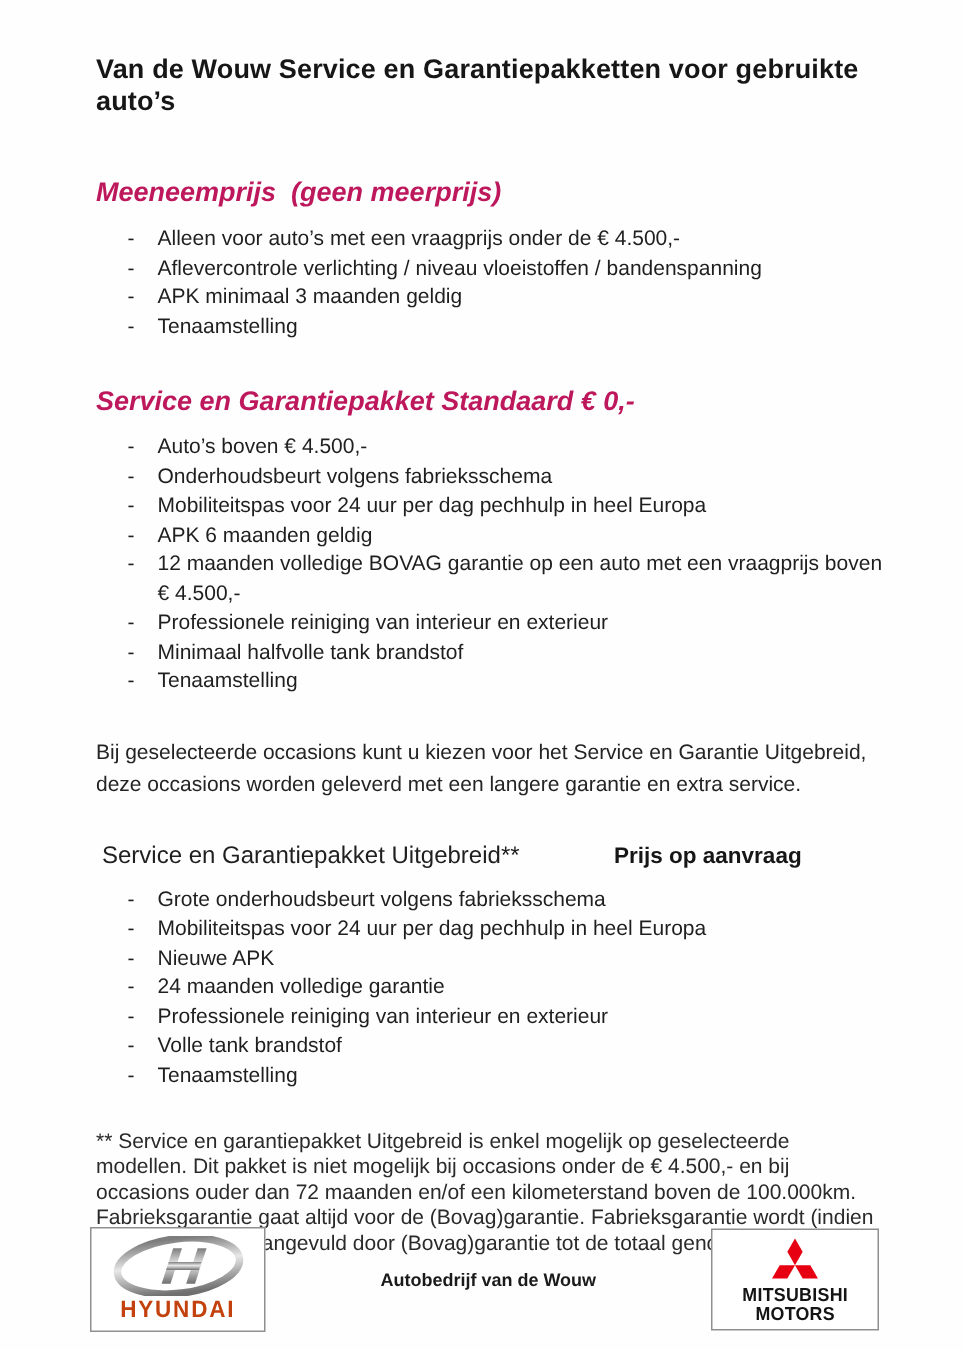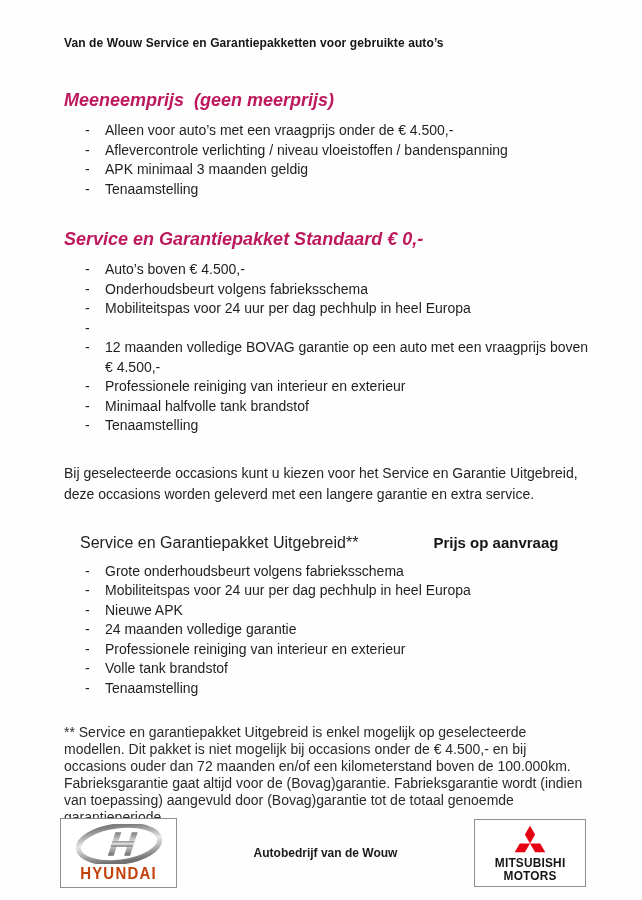--- a/index.html
+++ b/index.html
@@ -7,21 +7,21 @@
     width:642px; height:900px;
     background:#ffffff;
     font-family:"Liberation Sans","DejaVu Sans",sans-serif;
     color:#1f1f1f;
     overflow:hidden;
   }
   .page { position:relative; width:642px; height:900px; background:#fefefe; }
   .content { padding:36px 56px 0 64px; }
 
   h1.doc-title {
-    font-size:12px; font-weight:bold; color:#161616;
+    font-size:18px; font-weight:bold; color:#161616;
     margin:0 0 40px 0; letter-spacing:0.1px;
   }
   h2.section-heading {
     font-size:18px; font-weight:bold; color:#be185d;
     margin:0 0 10px 0; white-space:pre-wrap;font-style:italic;
   }
   .heading-row { margin:0 0 10px 0; }
   .heading-row .price-note {
     font-size:15px; font-weight:bold; color:#161616; margin-left:59px;
   }
@@ -101,20 +101,21 @@
         <li>
             <span class="dash">-</span>
             <span>Onderhoudsbeurt volgens fabrieksschema</span>
           </li>
         <li>
             <span class="dash">-</span>
             <span>Mobiliteitspas voor 24 uur per dag pechhulp in heel Europa</span>
           </li>
         <li>
             <span class="dash">-</span>
+            <span>APK 6 maanden geldig</span>
           </li>
         <li>
             <span class="dash">-</span>
             <span>12 maanden volledige BOVAG garantie op een auto met een vraagprijs boven € 4.500,-</span>
           </li>
         <li>
             <span class="dash">-</span>
             <span>Professionele reiniging van interieur en exterieur</span>
           </li>
         <li>
@@ -125,21 +126,21 @@
             <span class="dash">-</span>
             <span>Tenaamstelling</span>
           </li>
       </ul>
     </section>
 
     <p class="intro">Bij geselecteerde occasions kunt u kiezen voor het Service en Garantie Uitgebreid, deze occasions worden geleverd met een langere garantie en extra service.</p>
 
     <section>
       <div class="heading-row">
-        <span class="section-heading" style="margin:16px;">Service en Garantiepakket Uitgebreid**</span><span class="price-note">Prijs op aanvraag</span>
+        <span class="section-heading" style="margin:4px;">Service en Garantiepakket Uitgebreid**</span><span class="price-note">Prijs op aanvraag</span>
       </div>
       <ul class="bullet-list">
         <li>
             <span class="dash">-</span>
             <span>Grote onderhoudsbeurt volgens fabrieksschema</span>
           </li>
         <li>
             <span class="dash">-</span>
             <span>Mobiliteitspas voor 24 uur per dag pechhulp in heel Europa</span>
           </li>

